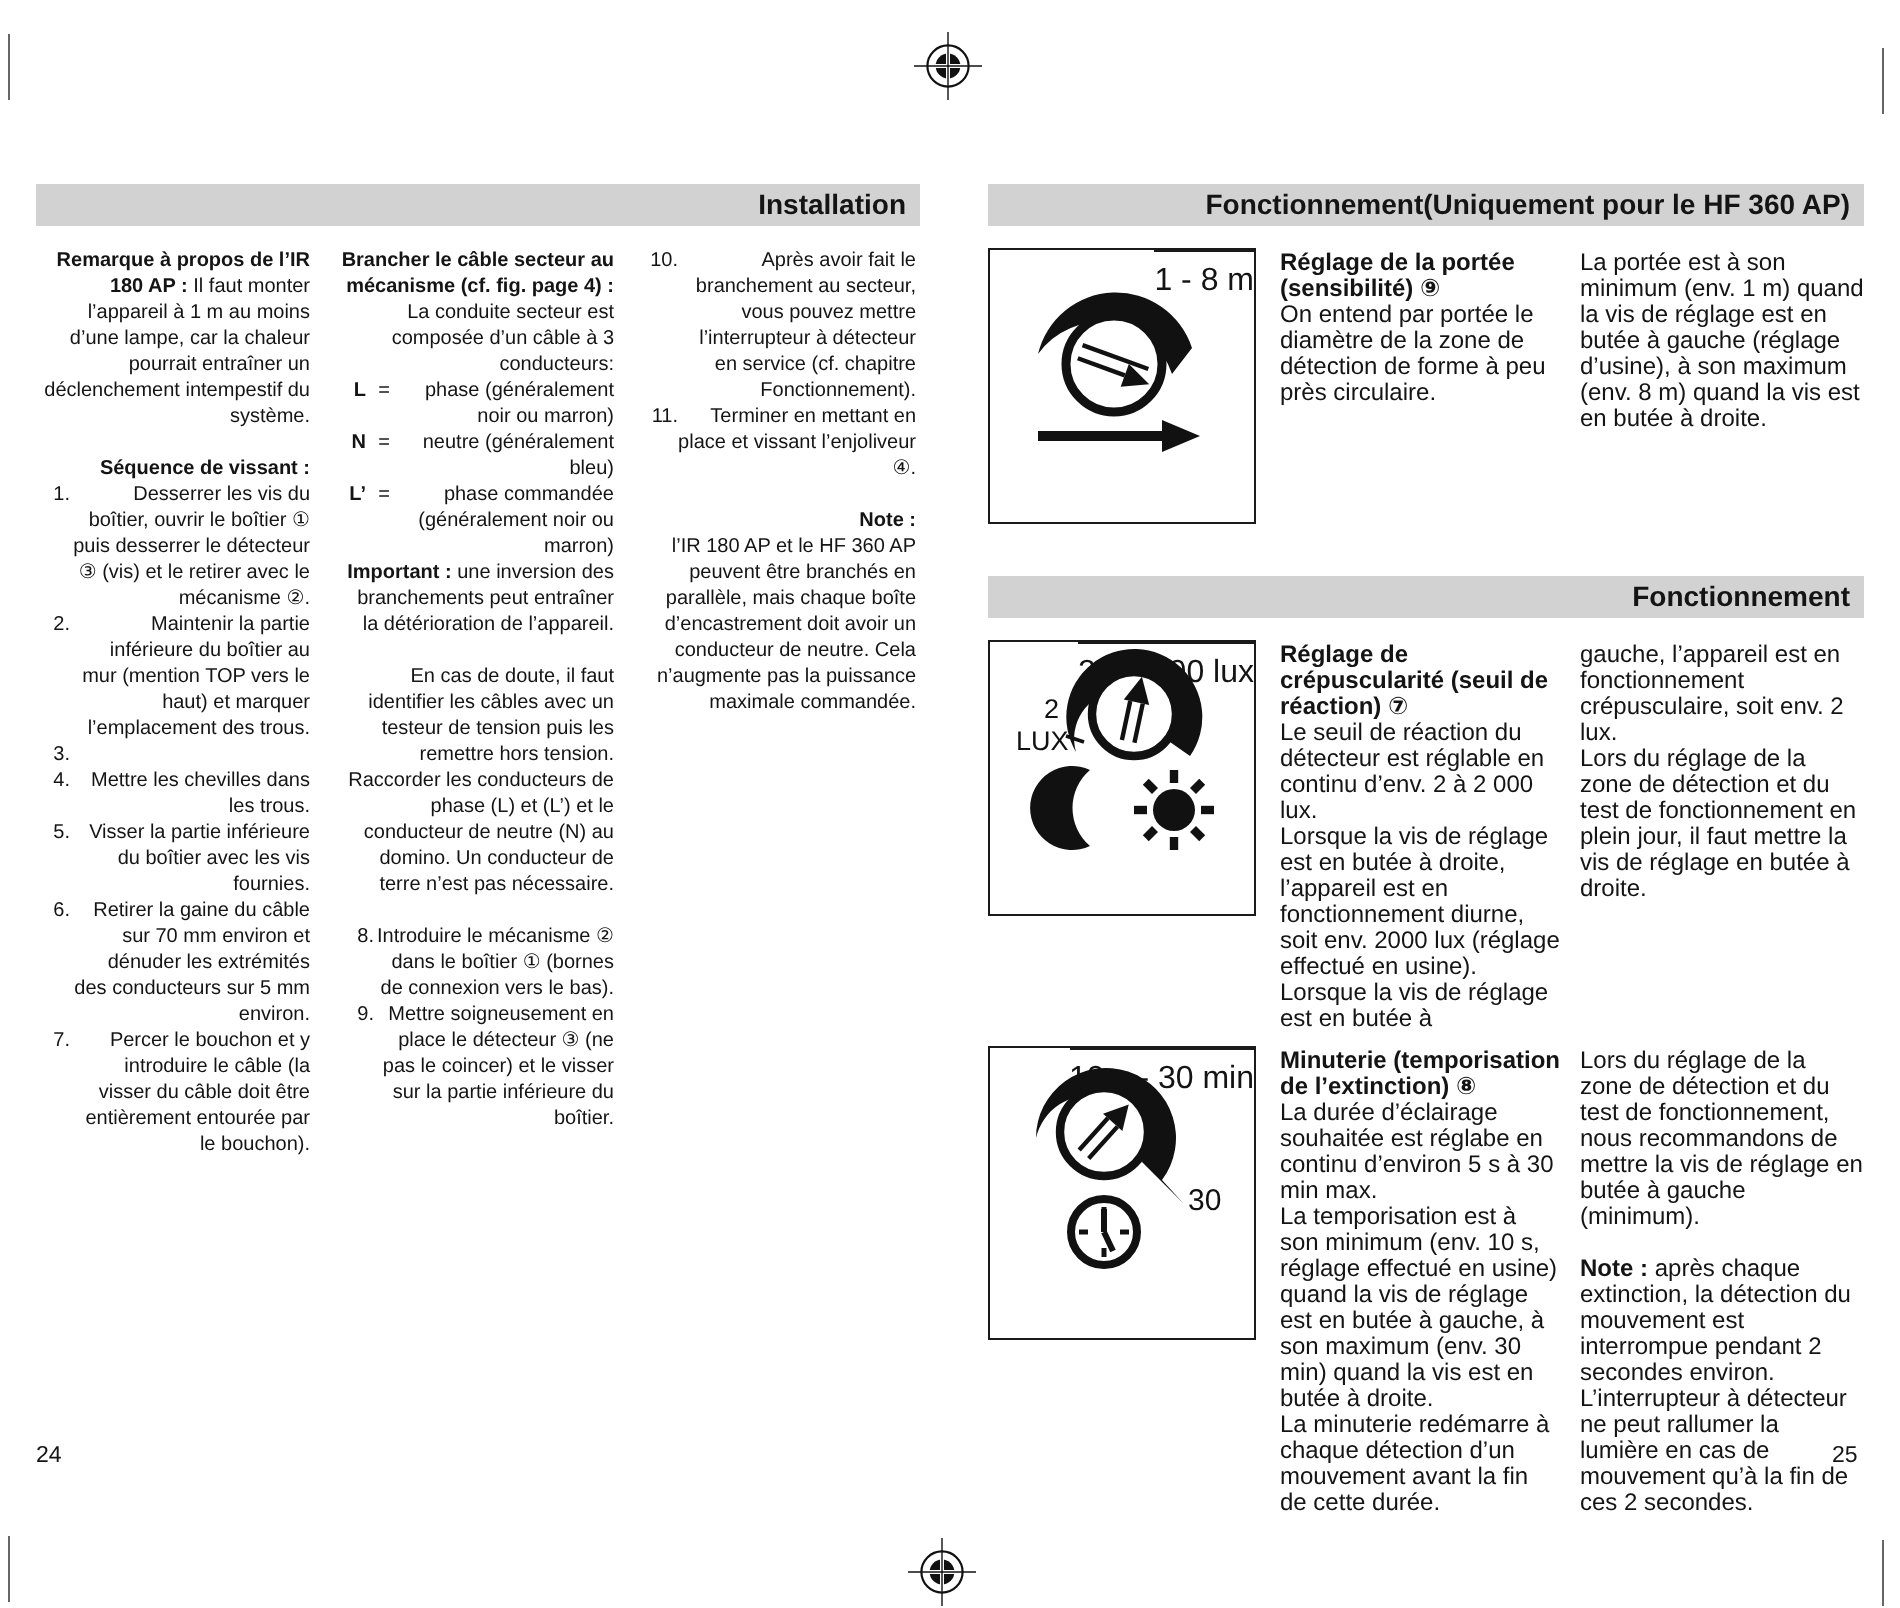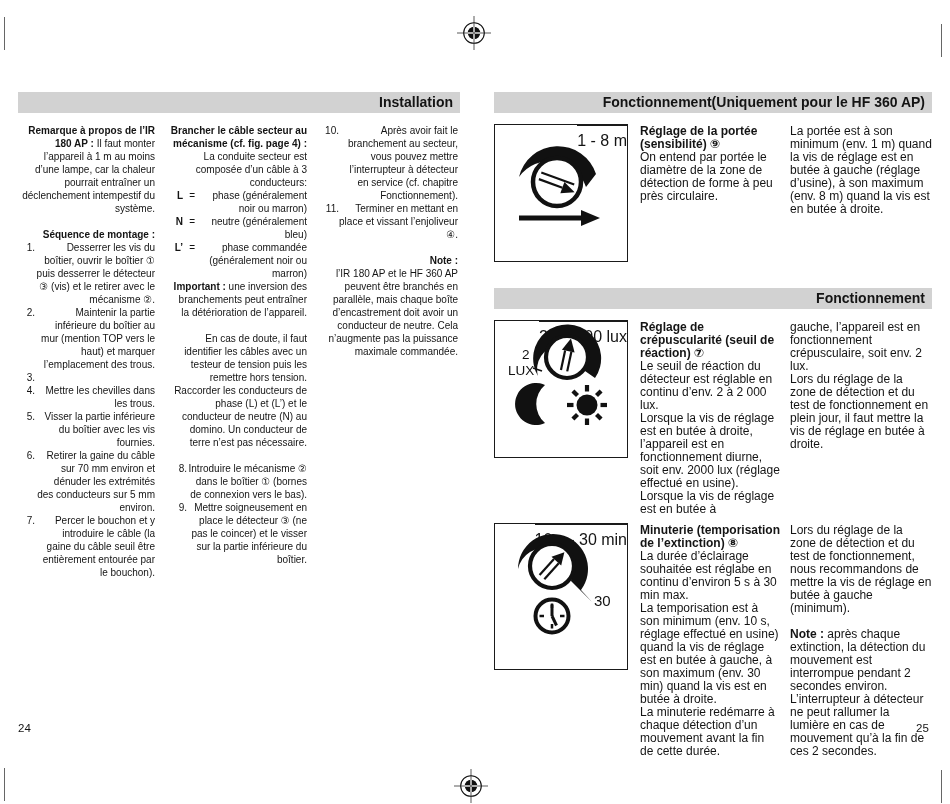--- a/index.html
+++ b/index.html
@@ -80,21 +80,21 @@
   </svg>
 
   <section class="page-left">
     <div class="bar">
       <span>Installation</span>
     </div>
     <div class="cols">
 
       <div class="col c1">
         <p><b>Remarque à propos de l’IR 180 AP :</b> <span>Il faut monter l’appareil à 1 m au moins d’une lampe, car la chaleur pourrait entraîner un déclenchement intempestif du système.</span></p>
-        <p class="tight"><b>Séquence de montage :</b></p>
+        <p class="tight"><b>Séquence de vissant :</b></p>
         <div class="steps">
           <div class="step">
               <span class="num">1.</span>
               <span class="txt">Desserrer les vis du boîtier, ouvrir le boîtier ① puis desserrer le détecteur ③ (vis) et le retirer avec le mécanisme ②.</span>
             </div>
           <div class="step">
               <span class="num">2.</span>
               <span class="txt">Maintenir la partie inférieure du boîtier au mur (mention TOP vers le haut) et marquer l’emplacement des trous.</span>
             </div>
           <div class="step">
@@ -107,21 +107,21 @@
           <div class="step">
               <span class="num">5.</span>
               <span class="txt">Visser la partie inférieure du boîtier avec les vis fournies.</span>
             </div>
           <div class="step">
               <span class="num">6.</span>
               <span class="txt">Retirer la gaine du câble sur 70 mm environ et dénuder les extrémités des conducteurs sur 5 mm environ.</span>
             </div>
           <div class="step">
               <span class="num">7.</span>
-              <span class="txt">Percer le bouchon et y introduire le câble (la gaine du câble seuil être entièrement entourée par le bouchon).</span>
+              <span class="txt">Percer le bouchon et y introduire le câble (la visser du câble doit être entièrement entourée par le bouchon).</span>
             </div>
         </div>
       </div>
 
       <div class="col c2">
         <p class="tight"><b class="blk">Brancher le câble secteur au mécanisme (cf. fig. page 4) :</b><span>La conduite secteur est composée d’un câble à 3 conducteurs:</span></p>
         <div>
           <div class="wire">
               <span class="wterm">L</span>
               <span class="weq">=</span>

